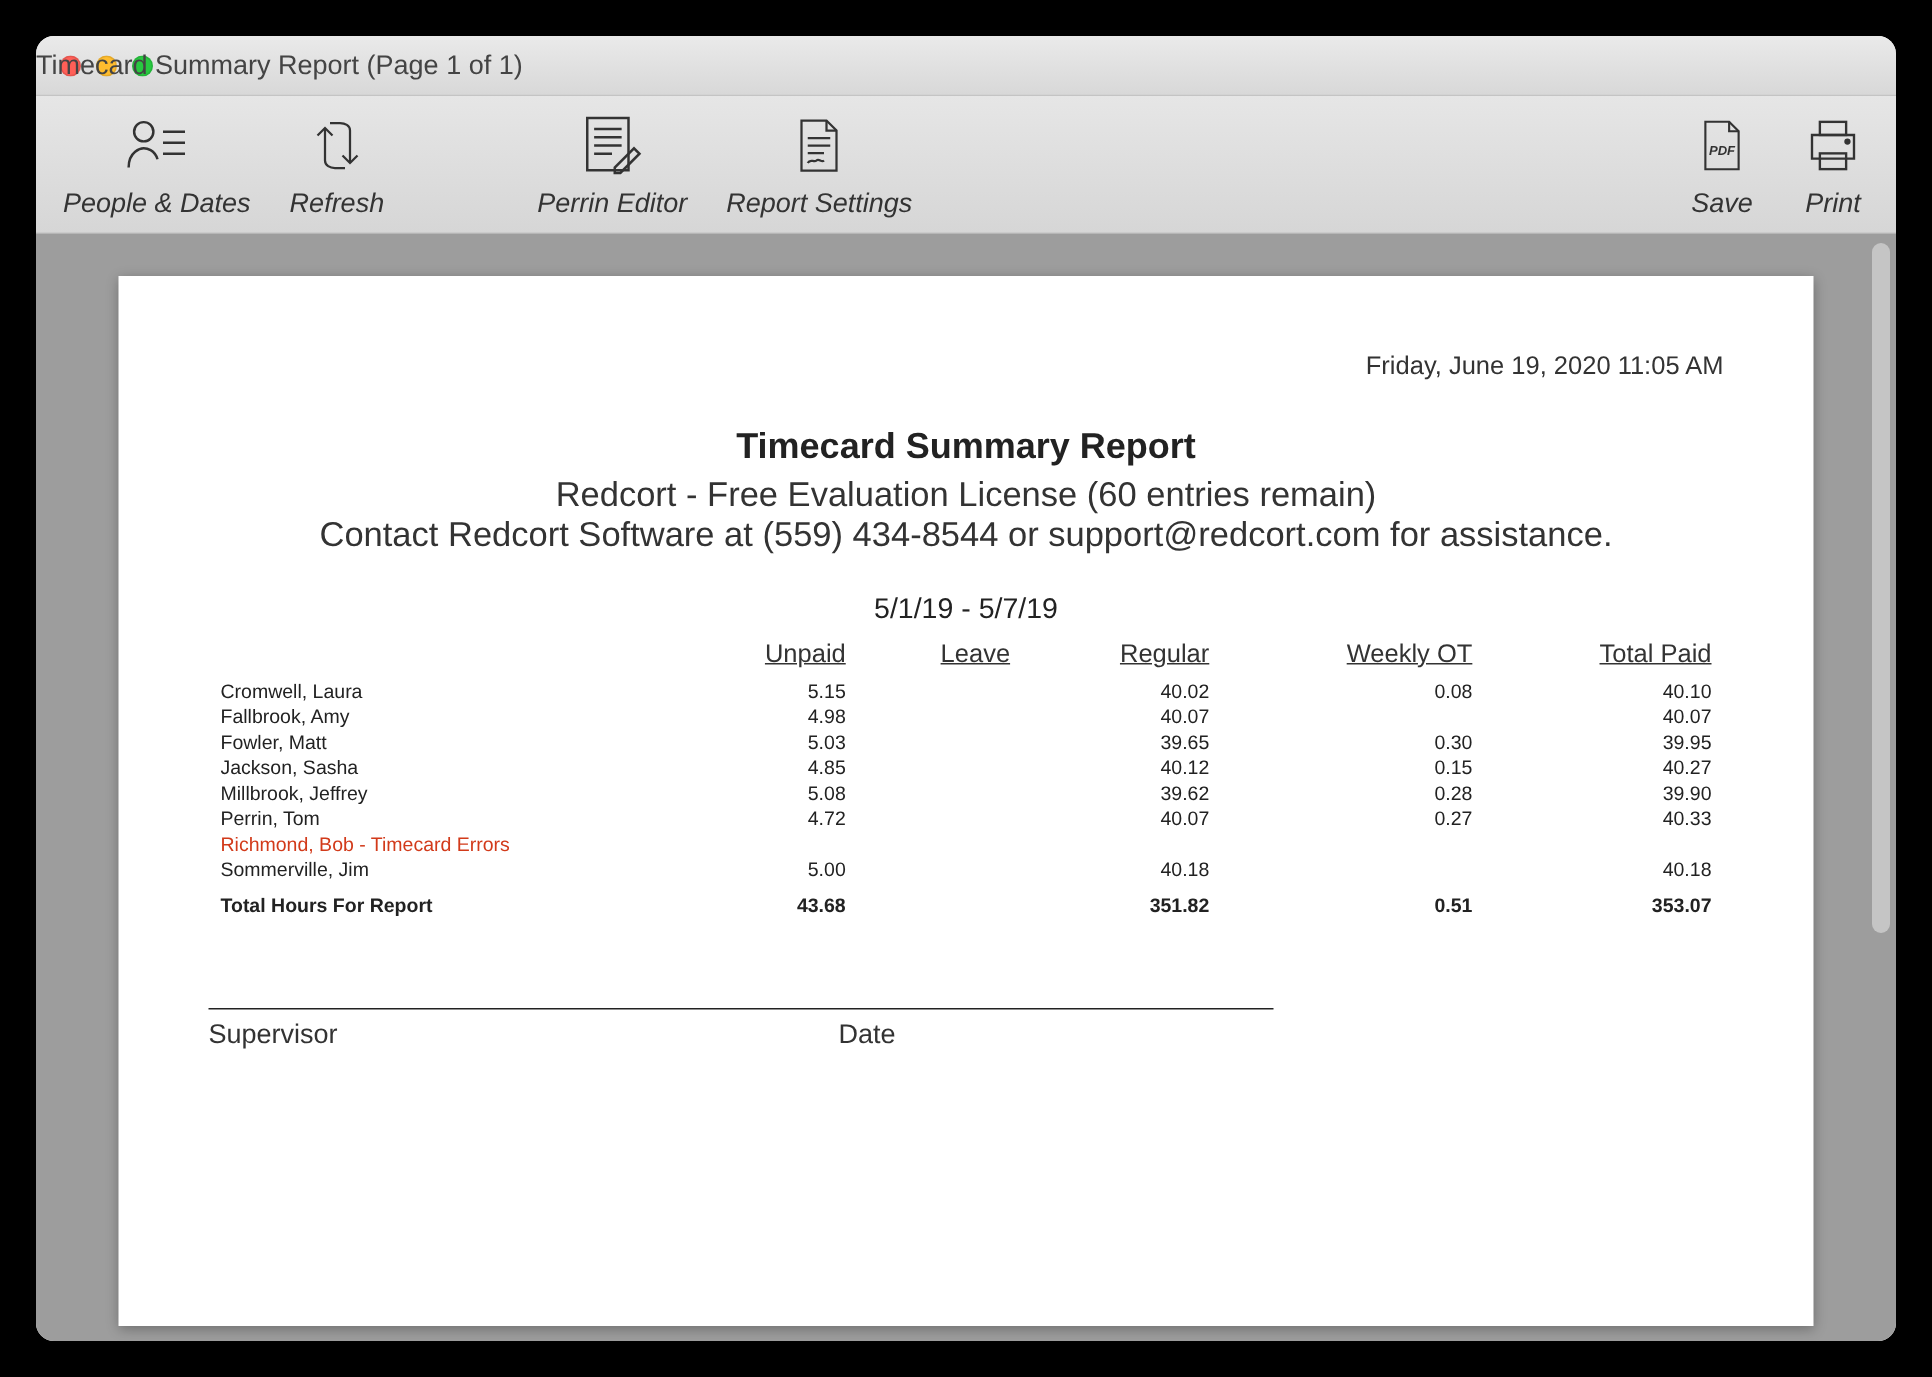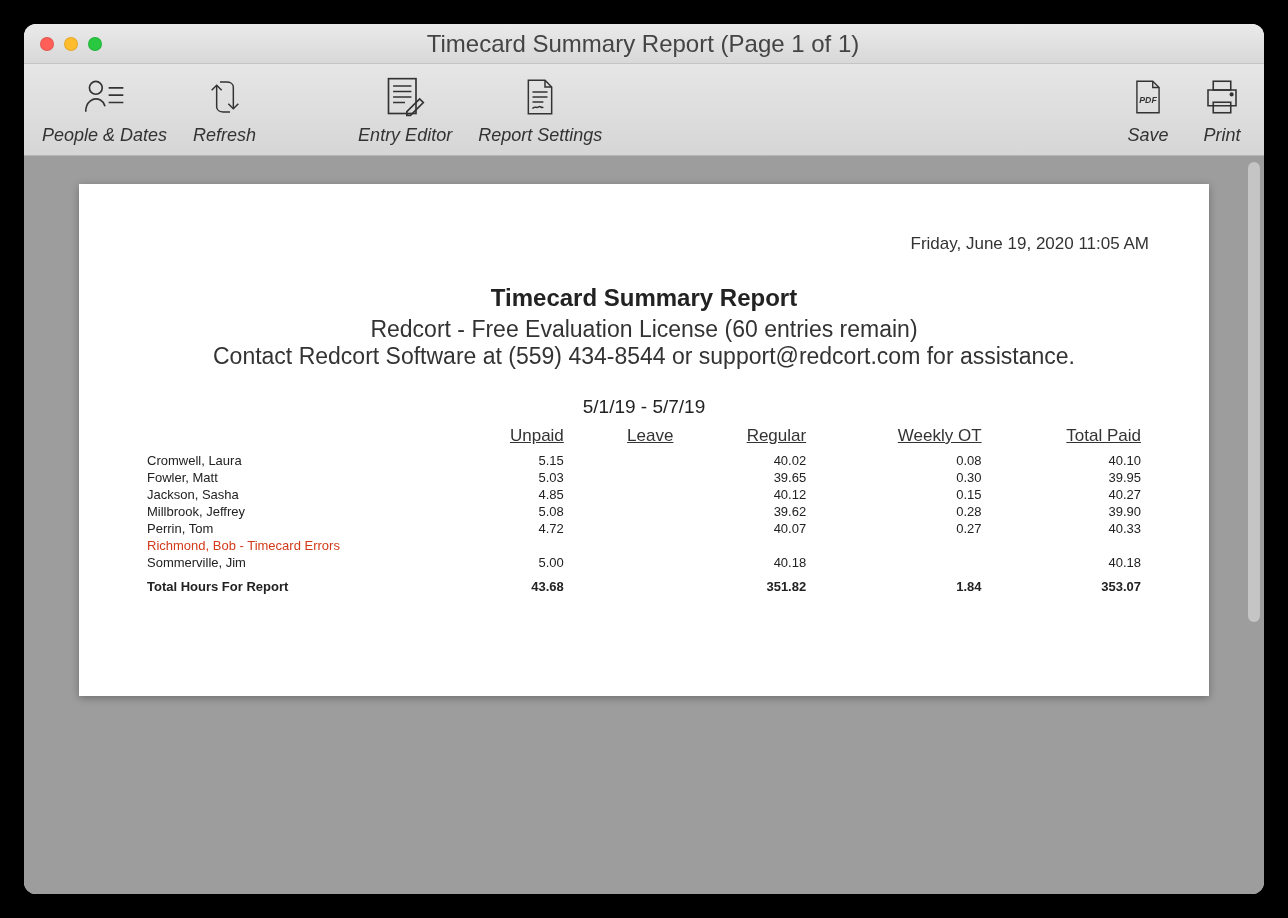--- a/index.html
+++ b/index.html
@@ -37,22 +37,21 @@
     }
     .traffic-light {
       width: 14px; height: 14px; border-radius: 50%;
     }
     .tl-close { background: #ff5f57; border: 0.5px solid rgba(0,0,0,0.1); }
     .tl-min { background: #ffbd2e; border: 0.5px solid rgba(0,0,0,0.1); }
     .tl-max { background: #28c940; border: 0.5px solid rgba(0,0,0,0.1); }
     .title {
       position: absolute;
       left: 0; right: 2px;
-      text-align: center;
-      font-size: 24px;
+      font-size: 18px;
       color: #444;
       pointer-events: none;
     }
     .toolbar {
       height: 92px;
       background: linear-gradient(#e6e6e6, #d6d6d6);
       border-bottom: 1px solid #b6b6b6;
       display: flex;
       align-items: center;
       padding: 0 12px;
@@ -81,21 +80,21 @@
       flex: 1;
       background: #9d9d9d;
       position: relative;
       display: flex;
       justify-content: center;
       padding: 28px 30px;
       overflow: hidden;
     }
     .page {
       width: 1130px;
-      height: 512px;
+      height: 700px;
       background: #fff;
       padding: 50px 60px 40px 60px;
       box-shadow: 0 2px 8px rgba(0,0,0,0.3);
       position: relative;
       color: #222;
     }
     .timestamp {
       text-align: right;
       font-size: 17px;
       color: #333;
@@ -215,21 +214,21 @@
         <div class="tool-icon">
           <svg viewBox="0 0 48 48" width="44" height="44">
             <rect x="6" y="4" width="30" height="38"></rect>
             <line x1="11" y1="12" x2="31" y2="12"></line>
             <line x1="11" y1="18" x2="31" y2="18"></line>
             <line x1="11" y1="24" x2="31" y2="24"></line>
             <line x1="11" y1="30" x2="24" y2="30"></line>
             <path d="M30 44 L44 30 L40 26 L26 40 L26 44 Z"></path>
           </svg>
         </div>
-        <div class="tool-label">Entry Editor</div>
+        <div class="tool-label">Perrin Editor</div>
       </div>
       <div class="tool-btn">
         <div class="tool-icon">
           <svg viewBox="0 0 48 48" width="40" height="40">
             <path d="M10 4 L30 4 L38 12 L38 44 L10 44 Z"></path>
             <path d="M30 4 L30 12 L38 12"></path>
             <line x1="15" y1="18" x2="33" y2="18"></line>
             <line x1="15" y1="24" x2="33" y2="24"></line>
             <line x1="15" y1="30" x2="28" y2="30"></line>
             <path d="M15 38 C17 34 20 38 22 36 C24 34 26 38 28 36"></path>
@@ -286,20 +285,28 @@
         <tbody id="report-rows">
             <tr>
               <td class="name-col">Cromwell, Laura</td>
               <td class="num">5.15</td>
               <td class="num"></td>
               <td class="num">40.02</td>
               <td class="num">0.08</td>
               <td class="num">40.10</td>
             </tr>
             <tr>
+              <td class="name-col">Fallbrook, Amy</td>
+              <td class="num">4.98</td>
+              <td class="num"></td>
+              <td class="num">40.07</td>
+              <td class="num"></td>
+              <td class="num">40.07</td>
+            </tr>
+            <tr>
               <td class="name-col">Fowler, Matt</td>
               <td class="num">5.03</td>
               <td class="num"></td>
               <td class="num">39.65</td>
               <td class="num">0.30</td>
               <td class="num">39.95</td>
             </tr>
             <tr>
               <td class="name-col">Jackson, Sasha</td>
               <td class="num">4.85</td>
@@ -338,22 +345,29 @@
               <td class="num"></td>
               <td class="num">40.18</td>
               <td class="num"></td>
               <td class="num">40.18</td>
             </tr>
             <tr class="totals">
               <td class="name-col">Total Hours For Report</td>
               <td class="num">43.68</td>
               <td class="num"></td>
               <td class="num">351.82</td>
-              <td class="num">1.84</td>
+              <td class="num">0.51</td>
               <td class="num">353.07</td>
             </tr>
           </tbody>
       </table>
 
+      <div class="sig-area">
+        <div class="sig-line"></div>
+        <div class="sig-labels">
+          <div class="sig-sup">Supervisor</div>
+          <div>Date</div>
+        </div>
+      </div>
     </div>
     <div class="scrollbar"></div>
   </div>
 </div>
 
 </body></html>

